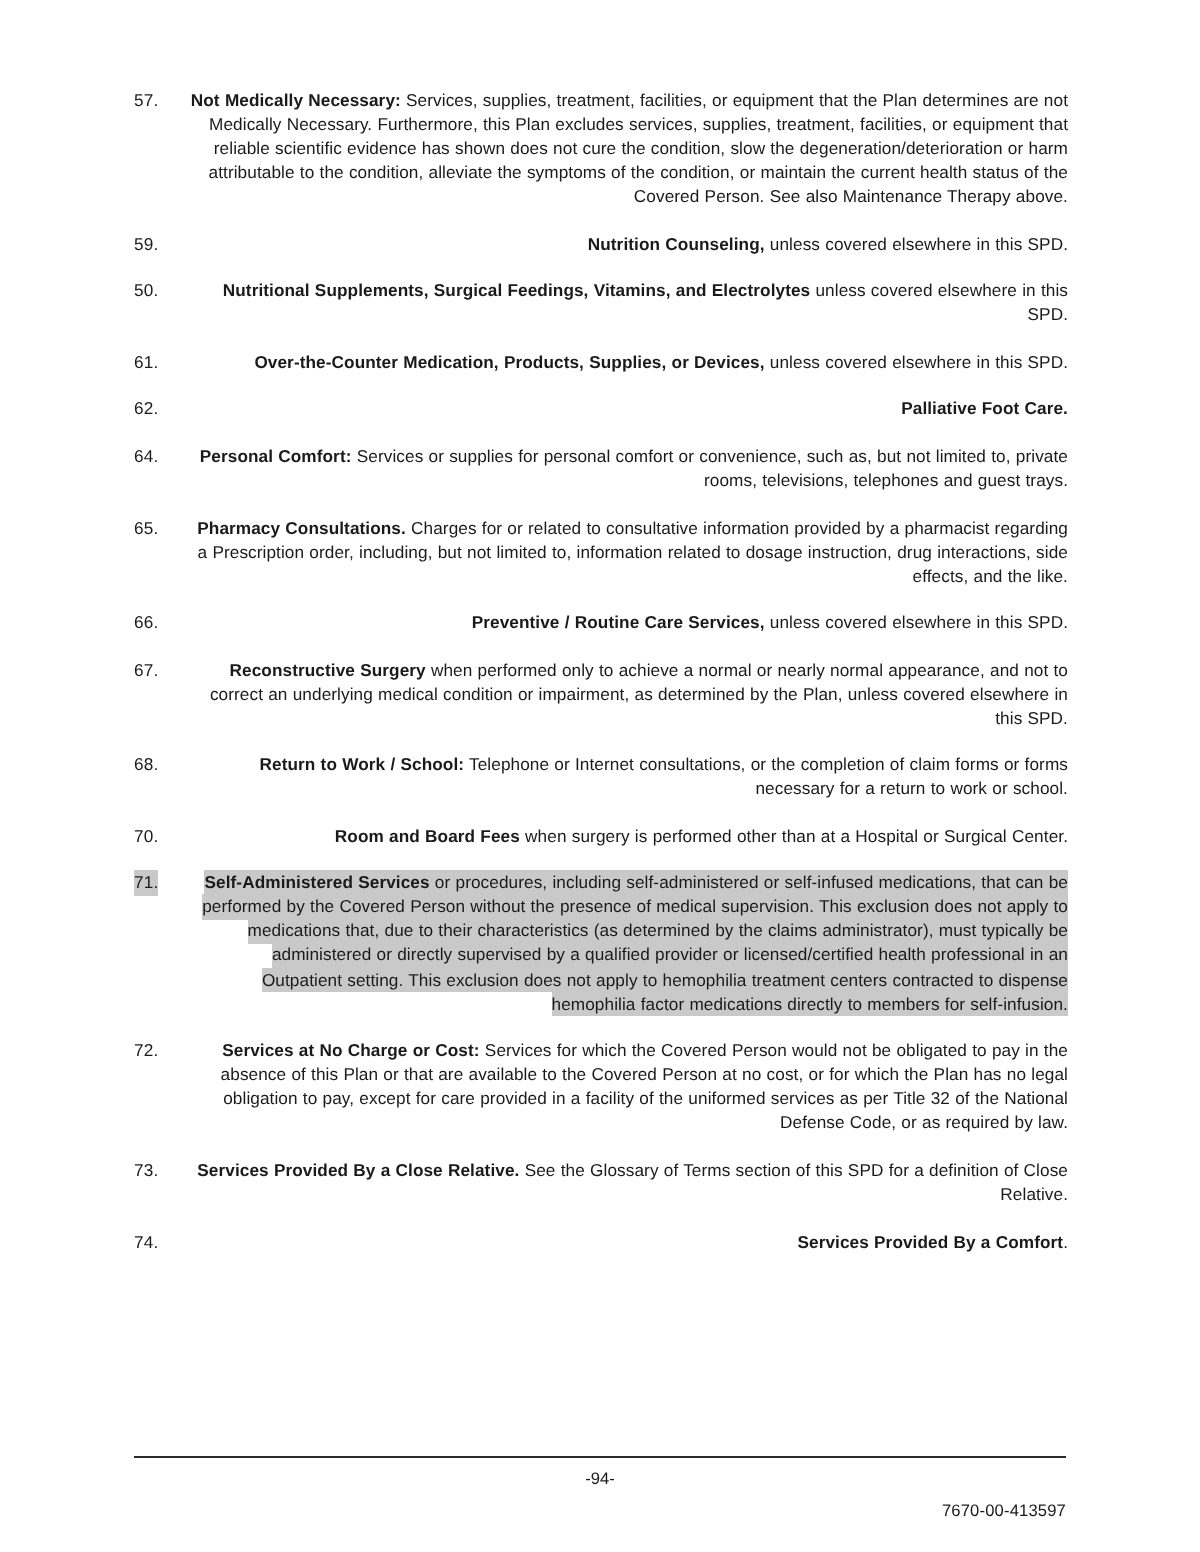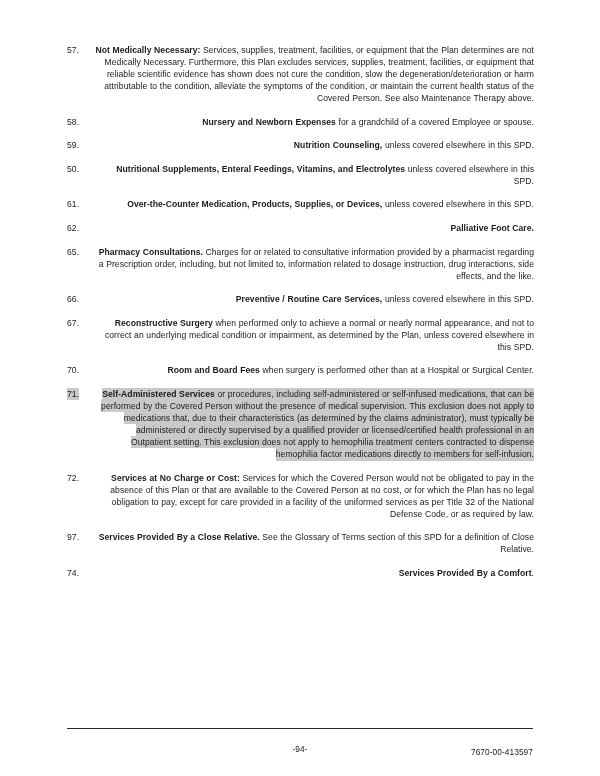--- a/index.html
+++ b/index.html
@@ -67,93 +67,97 @@
     top: 728px;
     width: 466px;
   }
   .footer-rule {
     border-top: 1.1px solid #2a2a2a;
     width: 100%;
   }
   .footer-row {
     position: relative;
     height: 18px;
-    margin-top: 14px;
+    margin-top: 4px;
     font-size: 8.3px;
     line-height: 12px;
   }
   .footer-page {
     position: absolute;
     left: 0;
     right: 0;
     text-align: center;
   }
   .footer-docid {
     position: absolute;
     right: 0;
-    top: 3px;
+    top: 16px;
     text-align: right;
     letter-spacing: 0.01em;
   }
 </style>
 </head>
 <body>
 
 <div class="page">
   <div class="content" id="list-root">
       <div class="item">
         <div class="item-num">57.</div>
         <div class="item-body"><b>Not Medically Necessary:</b><span> Services, supplies, treatment, facilities, or equipment that the Plan determines are not Medically Necessary.  Furthermore, this Plan excludes services, supplies, treatment, facilities, or equipment that reliable scientific evidence has shown does not cure the condition, slow the degeneration/deterioration or harm attributable to the condition, alleviate the symptoms of the condition, or maintain the current health status of the Covered Person.  See also Maintenance Therapy above.</span></div>
       </div>
       <div class="item">
-        <div class="item-num">58.</div>
-        <div class="item-body"><b>Nursery and Newborn Expenses</b><span> for a grandchild of a covered Employee or spouse.</span></div>
-      </div>
-      <div class="item">
         <div class="item-num">59.</div>
         <div class="item-body"><b>Nutrition Counseling,</b><span> unless covered elsewhere in this SPD.</span></div>
       </div>
       <div class="item">
         <div class="item-num">50.</div>
-        <div class="item-body"><b>Nutritional Supplements, Enteral Feedings, Vitamins, and Electrolytes</b><span> unless covered elsewhere in this SPD.</span></div>
+        <div class="item-body"><b>Nutritional Supplements, Surgical Feedings, Vitamins, and Electrolytes</b><span> unless covered elsewhere in this SPD.</span></div>
       </div>
       <div class="item">
         <div class="item-num">61.</div>
         <div class="item-body"><b>Over-the-Counter Medication, Products, Supplies, or Devices,</b><span> unless covered elsewhere in this SPD.</span></div>
       </div>
       <div class="item">
         <div class="item-num">62.</div>
         <div class="item-body"><b>Palliative Foot Care.</b><span></span></div>
+      </div>
+      <div class="item">
+        <div class="item-num">64.</div>
+        <div class="item-body"><b>Personal Comfort:</b><span>  Services or supplies for personal comfort or convenience, such as, but not limited to, private rooms, televisions, telephones and guest trays.</span></div>
       </div>
       <div class="item">
         <div class="item-num">65.</div>
         <div class="item-body"><b>Pharmacy Consultations.</b><span>  Charges for or related to consultative information provided by a pharmacist regarding a Prescription order, including, but not limited to, information related to dosage instruction, drug interactions, side effects, and the like.</span></div>
       </div>
       <div class="item">
         <div class="item-num">66.</div>
         <div class="item-body"><b>Preventive / Routine Care Services,</b><span> unless covered elsewhere in this SPD.</span></div>
       </div>
       <div class="item">
         <div class="item-num">67.</div>
         <div class="item-body"><b>Reconstructive Surgery</b><span> when performed only to achieve a normal or nearly normal appearance, and not to correct an underlying medical condition or impairment, as determined by the Plan, unless covered elsewhere in this SPD.</span></div>
       </div>
       <div class="item">
+        <div class="item-num">68.</div>
+        <div class="item-body"><b>Return to Work / School:</b><span>  Telephone or Internet consultations, or the completion of claim forms or forms necessary for a return to work or school.</span></div>
+      </div>
+      <div class="item">
         <div class="item-num">70.</div>
         <div class="item-body"><b>Room and Board Fees</b><span> when surgery is performed other than at a Hospital or Surgical Center.</span></div>
       </div>
       <div class="item highlighted">
         <div class="item-num"><span>71.</span></div>
         <div class="item-body"><span class="hl"><b>Self-Administered Services</b><span> or procedures, including self-administered or self-infused medications, that can be performed by the Covered Person without the presence of medical supervision.  This exclusion does not apply to medications that, due to their characteristics (as determined by the claims administrator), must typically be administered or directly supervised by a qualified provider or licensed/certified health professional in an Outpatient setting.  This exclusion does not apply to hemophilia treatment centers contracted to dispense hemophilia factor medications directly to members for self-infusion.</span></span></div>
       </div>
       <div class="item">
         <div class="item-num">72.</div>
         <div class="item-body"><b>Services at No Charge or Cost:</b><span>  Services for which the Covered Person would not be obligated to pay in the absence of this Plan or that are available to the Covered Person at no cost, or for which the Plan has no legal obligation to pay, except for care provided in a facility of the uniformed services as per Title 32 of the National Defense Code, or as required by law.</span></div>
       </div>
       <div class="item">
-        <div class="item-num">97.</div>
+        <div class="item-num">73.</div>
         <div class="item-body"><b>Services Provided By a Close Relative.</b><span>  See the Glossary of Terms section of this SPD for a definition of Close Relative.</span></div>
       </div>
       <div class="item">
         <div class="item-num">74.</div>
         <div class="item-body"><b>Services Provided By a Comfort</b><span>.</span></div>
       </div>
     </div>
 
   <div class="footer">
     <div class="footer-rule"></div>

